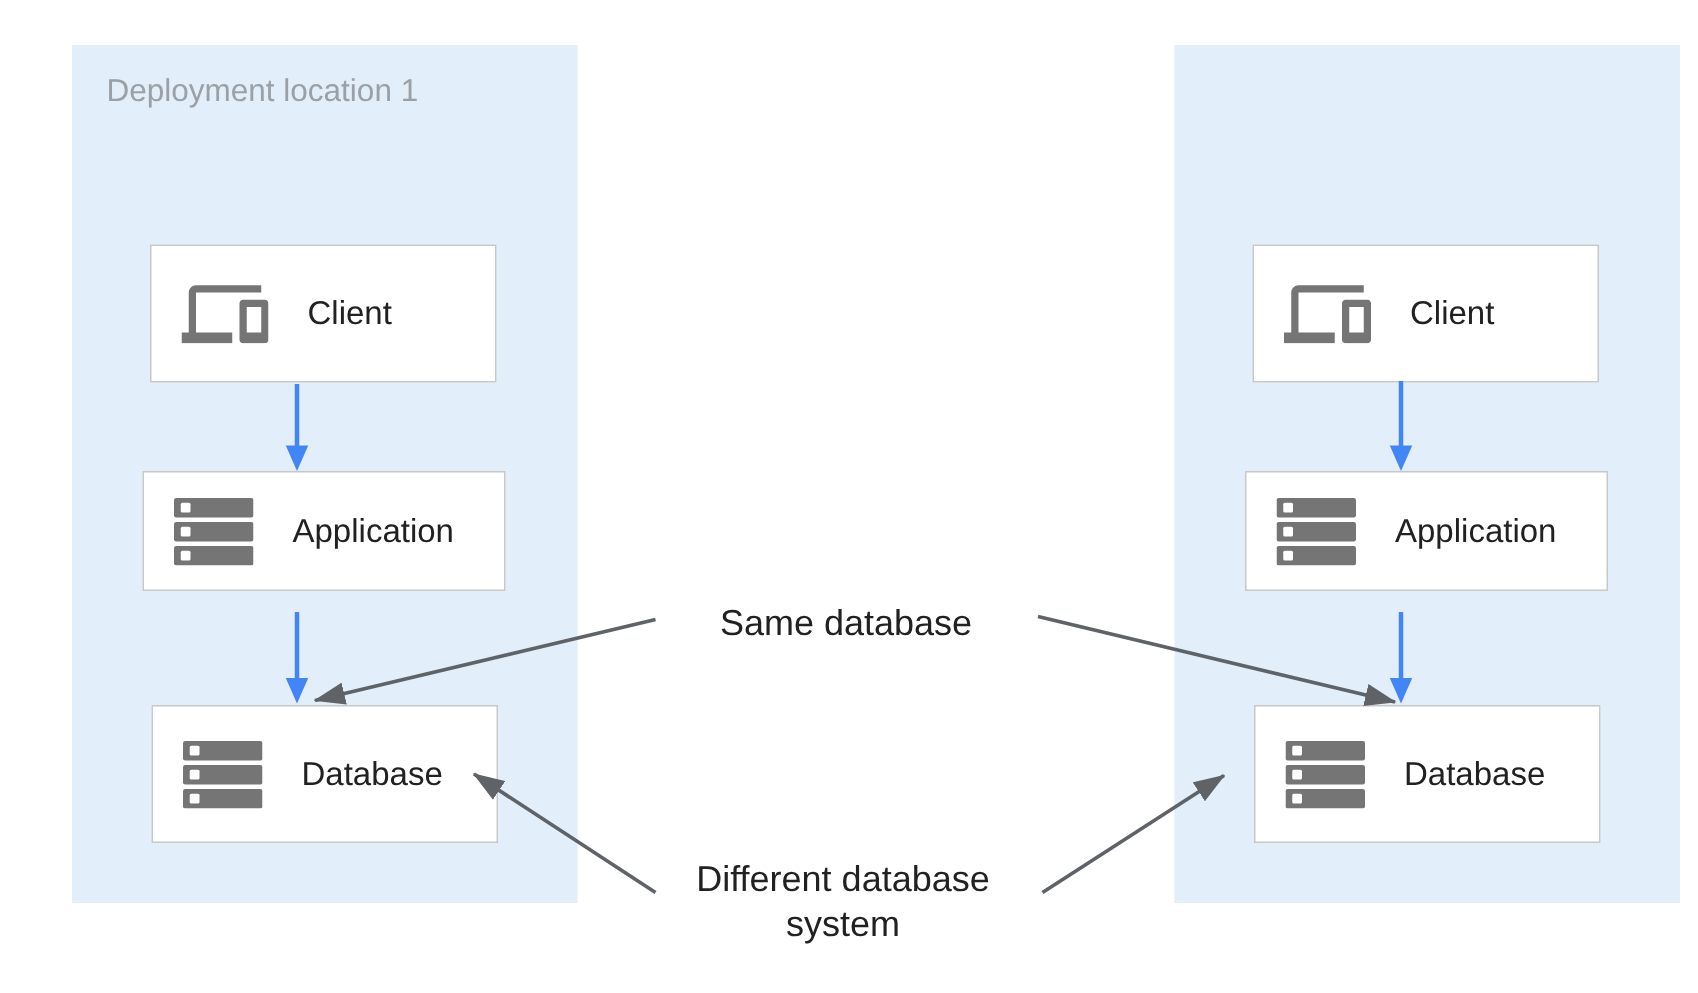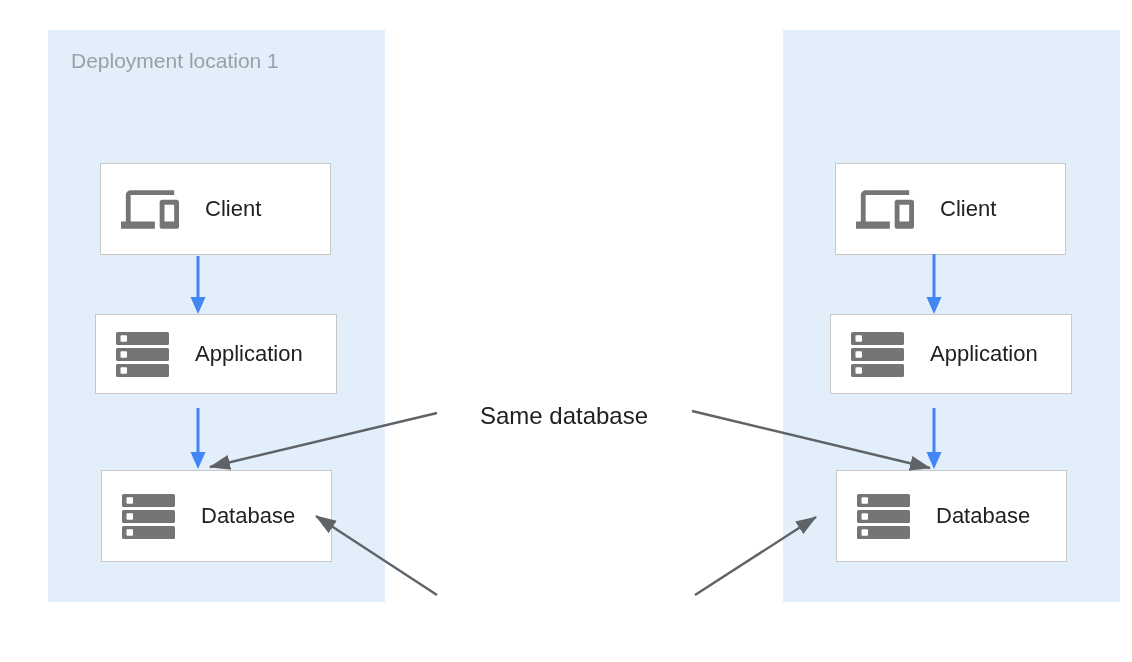--- a/index.html
+++ b/index.html
@@ -154,20 +154,24 @@
           <rect x="4.5" y="35.2" width="6.5" height="6.5" rx="1"></rect>
         </g>
       </svg>
       <span class="node-label">Database</span>
     </div>
   </div>
 
   <div class="annotation annotation-same">
     <div>Same database</div>
   </div>
+  <div class="annotation annotation-diff">
+    <div>Different database</div>
+    <div>system</div>
+  </div>
 
   <svg id="arrow-overlay" width="1132" height="662" viewBox="0 0 1132 662">
     <defs>
       <marker id="darkArrow" markerUnits="userSpaceOnUse" markerWidth="22" markerHeight="15" refX="20" refY="7.5" orient="auto">
         <polygon points="0,0 21,7.5 0,15" fill="#5f6368"></polygon>
       </marker>
     </defs>
 
     <g>
       <line x1="198" y1="256" x2="198" y2="299" stroke="#4285f4" stroke-width="3"></line>

